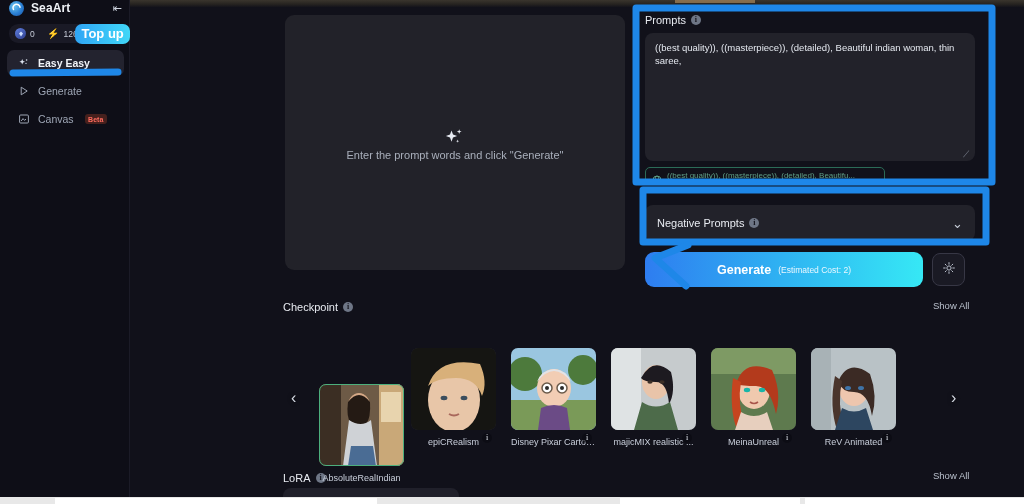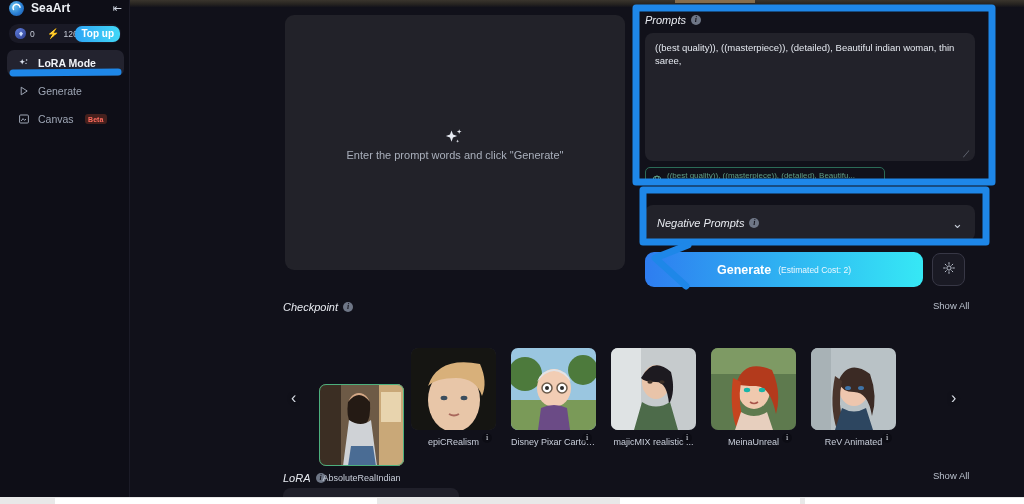--- a/index.html
+++ b/index.html
@@ -45,21 +45,21 @@
     display: flex; align-items: center; gap: 4px; padding: 0 4px 0 6px;
   }
   .cred-gem {
     width: 11px; height: 11px; border-radius: 50%;
     background: linear-gradient(140deg,#5f7fe0,#2f3f8f);
     display: flex; align-items: center; justify-content: center; flex: none;
   }
   .cred-val { font-size: 8.5px; color: #c7ccd8; min-width: 8px; }
   .cred-bolt { font-size: 10px; color: #f5c22b; margin-left: 5px; line-height: 1; flex: none; }
   .topup {
-    margin-left: auto; font-size: 10px; color: #ffffff; font-weight: 700;
+    margin-left: auto; font-size: 13px; color: #ffffff; font-weight: 700;
     background: linear-gradient(90deg,#2fa5f5,#41d7f7);
     border-radius: 7px; padding: 2.5px 6px; white-space: nowrap;
   }
 
   .nav { position: absolute; left: 7px; top: 50px; width: 117px; }
   .nav-item {
     position: relative; height: 26px; display: flex; align-items: center;
     gap: 8px; padding-left: 11px; border-radius: 7px; margin-bottom: 2px;
   }
   .nav-item.active { background: #23232f; }
@@ -78,21 +78,21 @@
     position: absolute; left: 155px; top: 8px; width: 340px; height: 255px;
     background: #222229; border-radius: 9px;
     display: flex; flex-direction: column; align-items: center; justify-content: center; gap: 0;
   }
   .preview-spark { width: 24px; height: 24px; }
   .preview-text { font-size: 11px; color: #a9afbb; }
 
   
   .rightcol { position: absolute; left: 508px; top: 0px; width: 370px; }
 
-  .panel-label { font-size: 11px; color: #e8ebf1; display: flex; align-items: center; gap: 5px; font-style: italic; }
+  .panel-label { font-size: 11px; color: #e8ebf1; display: flex; align-items: center; gap: 5px; }
   .info-dot {
     width: 10px; height: 10px; border-radius: 50%; background: #6e7686;
     color: #16161f; font-size: 8px; font-weight: 700; line-height: 10px;
     text-align: center; font-family: "Liberation Serif", serif; flex: none;
   }
 
   .prompts-block { position: absolute; left: 7px; top: 7px; width: 358px; }
   .prompt-area {
     position: relative; margin-top: 7px; width: 330px; height: 128px;
     background: #22222a; border-radius: 8px; padding: 9px 10px; overflow: hidden;
@@ -202,21 +202,21 @@
     <div class="nav">
 
       <div class="nav-item active">
         <span class="nav-ico">
           <svg width="12" height="12" viewBox="0 0 12 12">
             <path d="M4.2 2 L5 4 L7 4.8 L5 5.6 L4.2 7.6 L3.4 5.6 L1.4 4.8 L3.4 4Z" fill="#dfe6f2"></path>
             <circle cx="8.6" cy="3" r=".8" fill="#dfe6f2"></circle>
               <circle cx="8" cy="6.4" r=".6" fill="#dfe6f2"></circle>
           </svg>
         </span>
-        <span class="nav-label">LoRA Mode</span>
+        <span class="nav-label">Easy Easy</span>
       </div>
 
       <div class="nav-item">
         <span class="nav-ico">
           <svg width="12" height="12" viewBox="0 0 12 12">
               <path d="M3.2 2.2 L9.2 6 L3.2 9.8Z" fill="none" stroke="#9ea6b5" stroke-width="1" stroke-linejoin="round"></path>
             </svg>
         </span>
         <span class="nav-label">Generate</span>
       </div>

